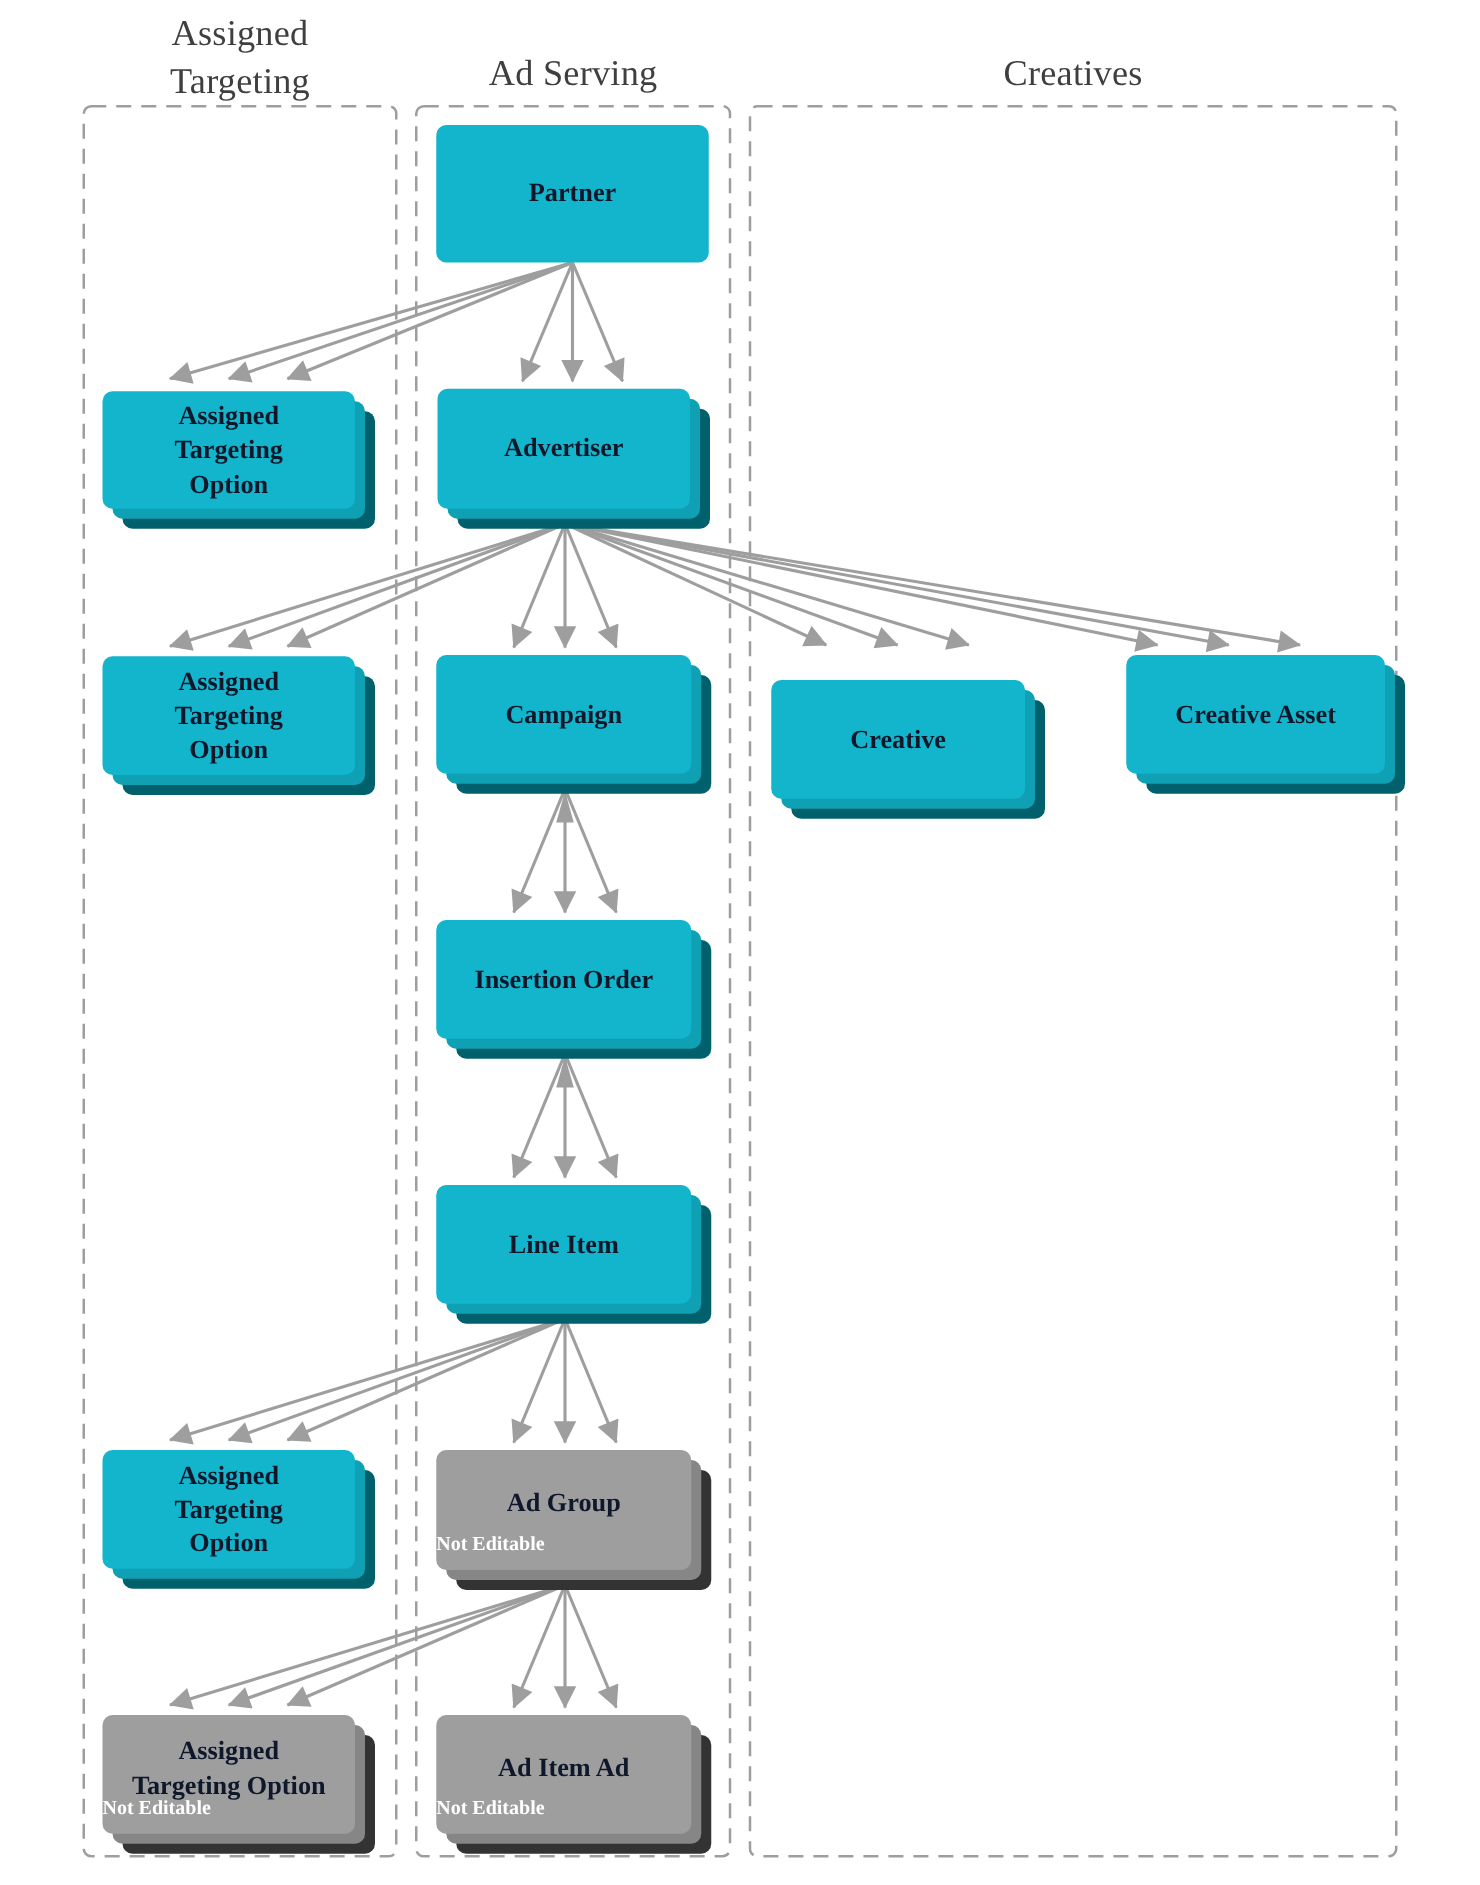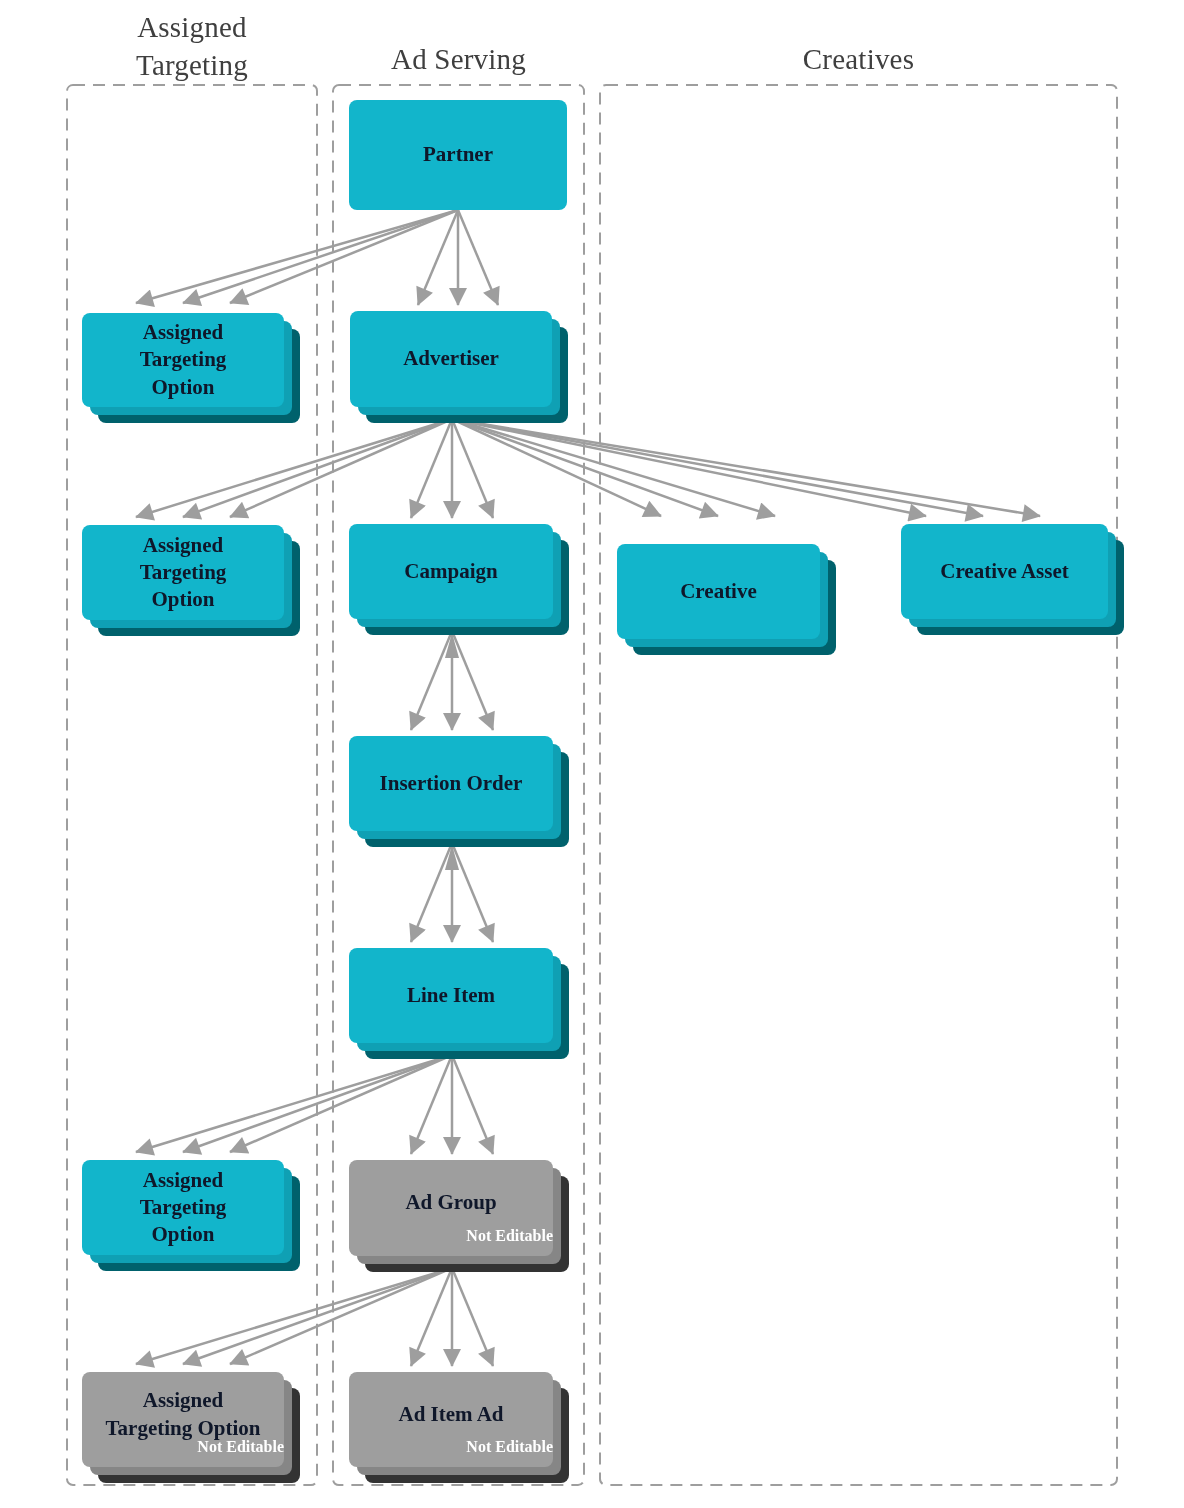--- a/index.html
+++ b/index.html
@@ -46,21 +46,21 @@
     font-size:21px;
     font-weight:700;
     text-align:center;
     line-height:1.3;
     white-space:pre-line;
   }
   .has-sub .face{padding-bottom:10px;box-sizing:border-box;}
   .sub{
     position:absolute;
     left:0;bottom:11px;width:100%;
-    text-align:right;
+    text-align:left;
     color:#ffffff;
     font-size:16px;
     font-weight:700;
   }
 
   #n-partner{left:349px;top:100px;width:218px;height:110px;}
   #n-ato1{left:82px;top:313px;width:202px;height:94px;}
   #n-advertiser{left:350px;top:311px;width:202px;height:96px;}
   #n-ato2{left:82px;top:525px;width:202px;height:95px;}
   #n-campaign{left:349px;top:524px;width:204px;height:95px;}

